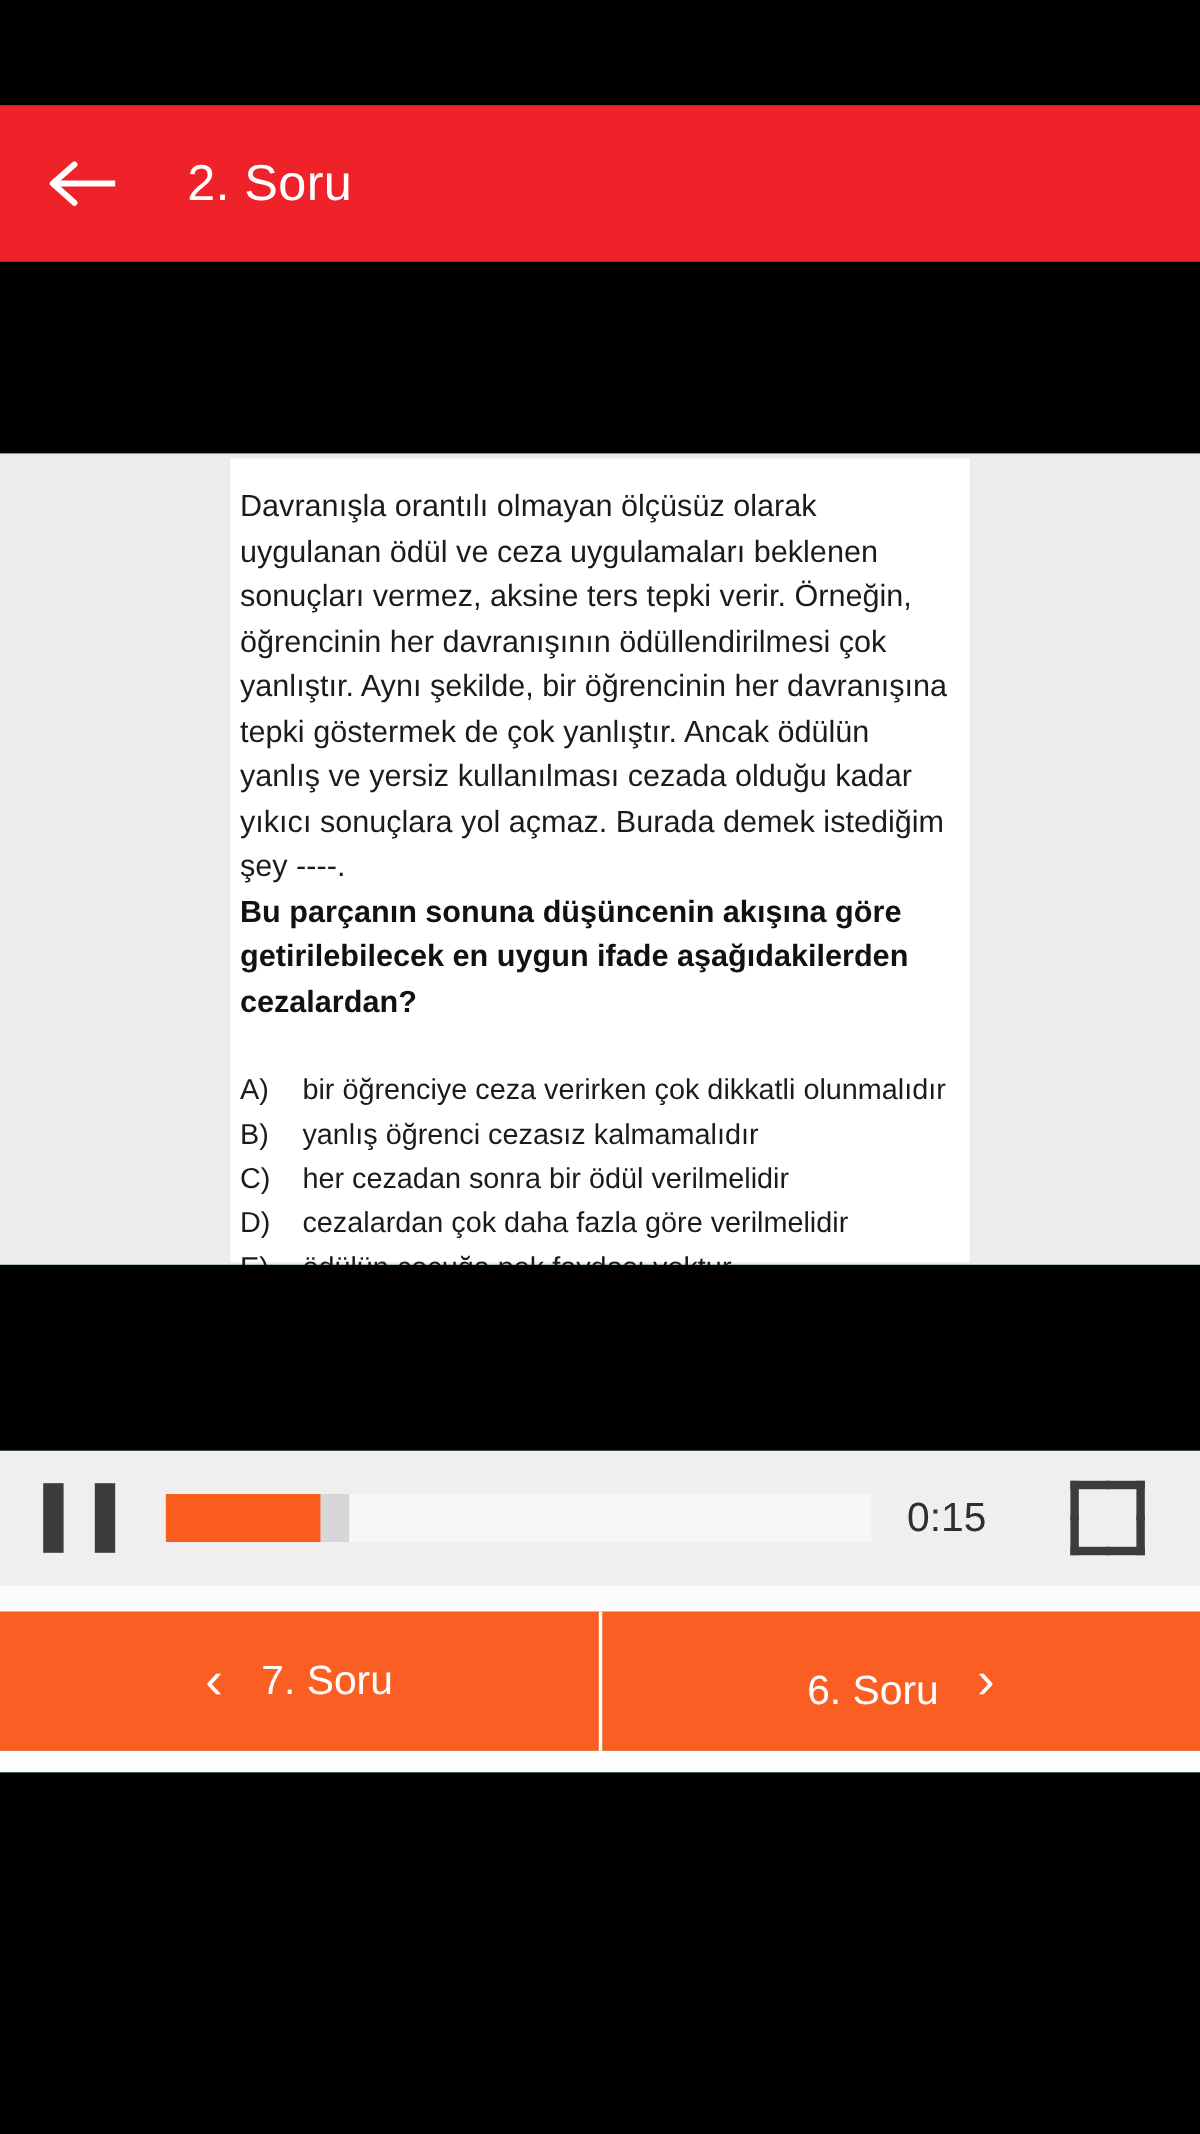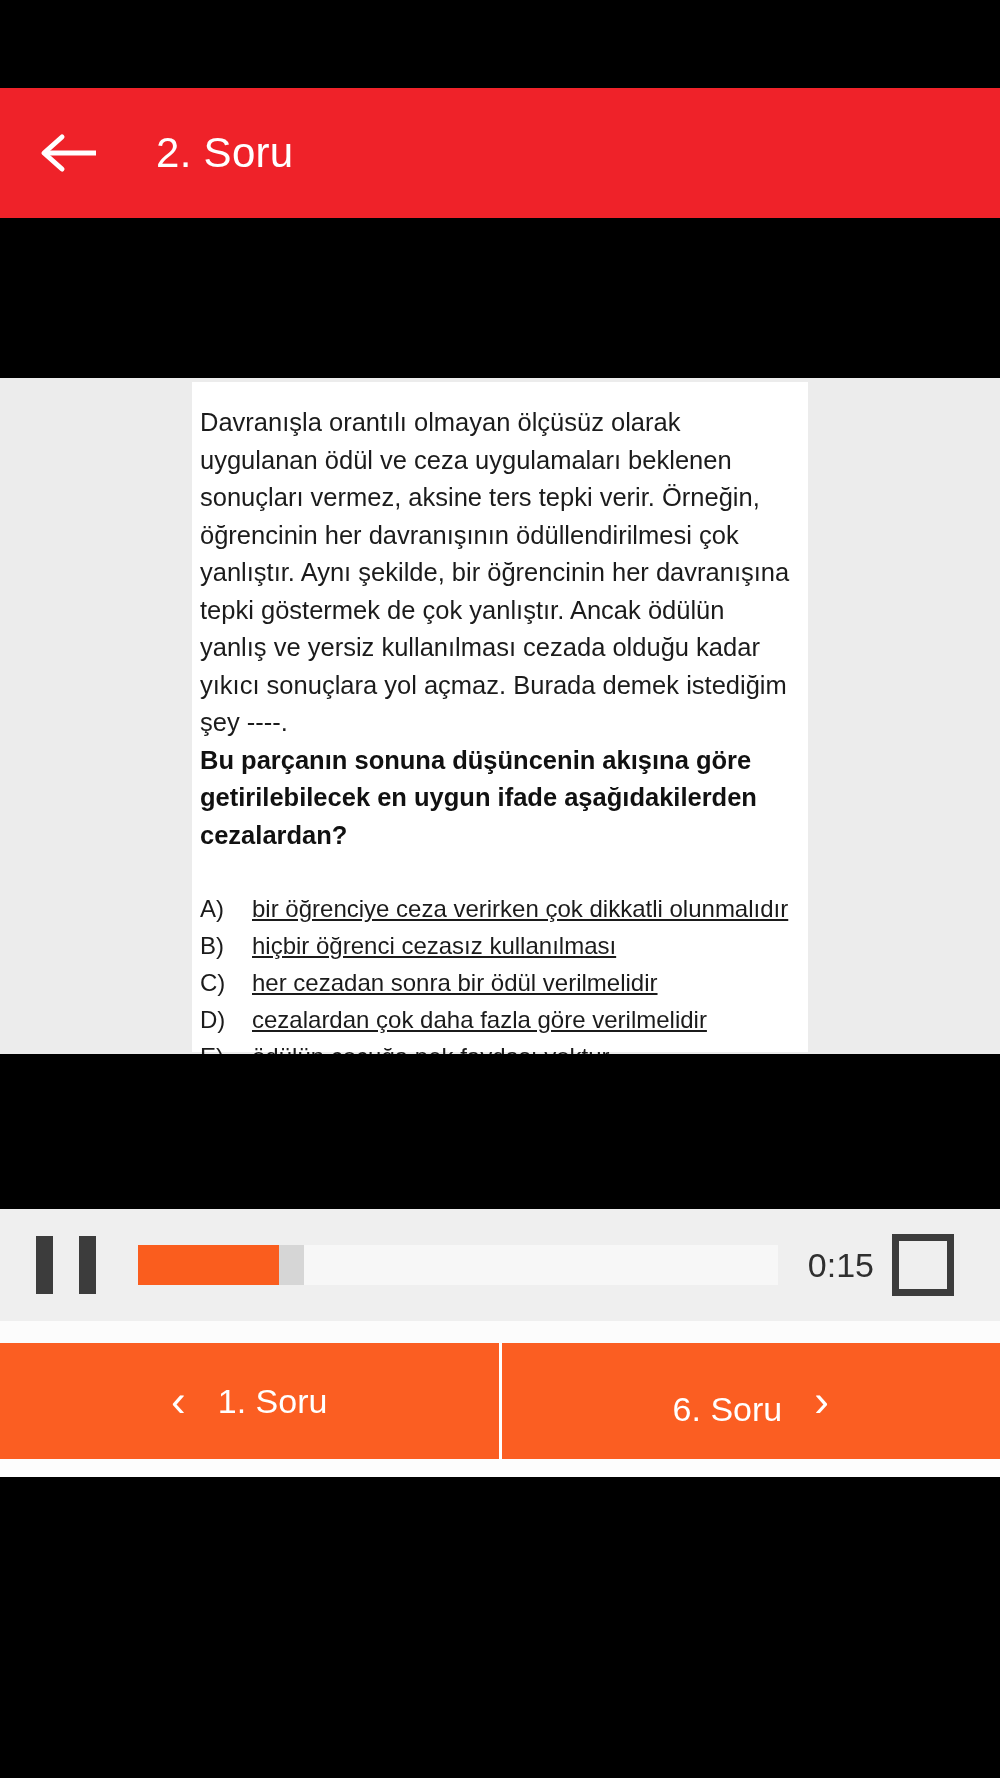--- a/index.html
+++ b/index.html
@@ -108,21 +108,21 @@
   .option-row {
     display: flex;
     font-size: 24px;
     line-height: 37px;
     color: #1b1b1b;
   }
   .option-letter {
     width: 52px;
     flex: none;
   }
-  .option-text { flex: 1; text-decoration: underline; }
+  .option-text { flex: 1; }
 
   
   .black-gap-bottom {
     background: #000000;
     flex: none;
     height: 155px;
   }
 
   
   .player-bar {
@@ -165,21 +165,21 @@
   .progress-played {
     position: absolute;
     left: 0; top: 0; bottom: 0;
     width: 22%;
     background: #fa5d1e;
   }
   .time-label {
     color: #2f2f2f;
     font-size: 34px;
     flex: none;
-    margin-right: 18px;
+    margin-right: 70px;
   }
   .fullscreen-btn {
     width: 62px;
     height: 62px;
     flex: none;
     position: relative;
     cursor: pointer;
     margin-right: 16px;
   }
   .fs-corner {
@@ -259,21 +259,21 @@
       <div class="paper-inner">
         <div class="passage">Davranışla orantılı olmayan ölçüsüz olarak uygulanan ödül ve ceza uygulamaları beklenen sonuçları vermez, aksine ters tepki verir. Örneğin, öğrencinin her davranışının ödüllendirilmesi çok yanlıştır. Aynı şekilde, bir öğrencinin her davranışına tepki göstermek de çok yanlıştır. Ancak ödülün yanlış ve yersiz kullanılması cezada olduğu kadar yıkıcı sonuçlara yol açmaz. Burada demek istediğim şey ----.</div>
         <div class="question-prompt">Bu parçanın sonuna düşüncenin akışına göre getirilebilecek en uygun ifade aşağıdakilerden cezalardan?</div>
         <div class="options">
           <div class="option-row">
             <span class="option-letter">A)</span>
             <span class="option-text">bir öğrenciye ceza verirken çok dikkatli olunmalıdır</span>
           </div>
           <div class="option-row">
             <span class="option-letter">B)</span>
-            <span class="option-text">hiçbir öğrenci cezasız kullanılması</span>
+            <span class="option-text">yanlış öğrenci cezasız kalmamalıdır</span>
           </div>
           <div class="option-row">
             <span class="option-letter">C)</span>
             <span class="option-text">her cezadan sonra bir ödül verilmelidir</span>
           </div>
           <div class="option-row">
             <span class="option-letter">D)</span>
             <span class="option-text">cezalardan çok daha fazla göre verilmelidir</span>
           </div>
           <div class="option-row">
@@ -303,21 +303,21 @@
       <span class="fs-corner fs-bl"></span>
       <span class="fs-corner fs-br"></span>
     </div>
   </div>
 
   <div class="thin-divider"></div>
 
   <div class="nav-bar">
     <div class="nav-btn left">
       <span class="chev">‹</span>
-      <span class="nav-prev-label">1. Soru</span>
+      <span class="nav-prev-label">7. Soru</span>
     </div>
     <div class="nav-btn right">
       <span class="nav-next-label">6. Soru</span>
       <span class="chev">›</span>
     </div>
   </div>
 
   <div class="bottom-white"></div>
   <div class="bottom-black"></div>
 </div>

